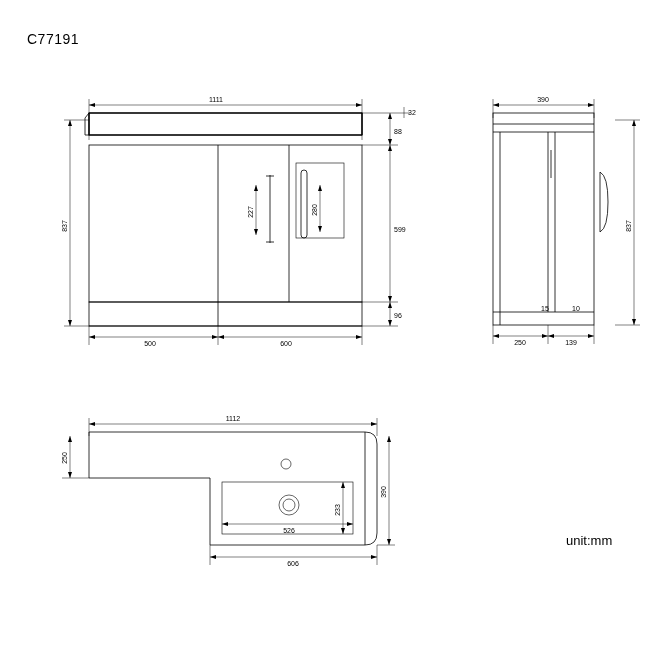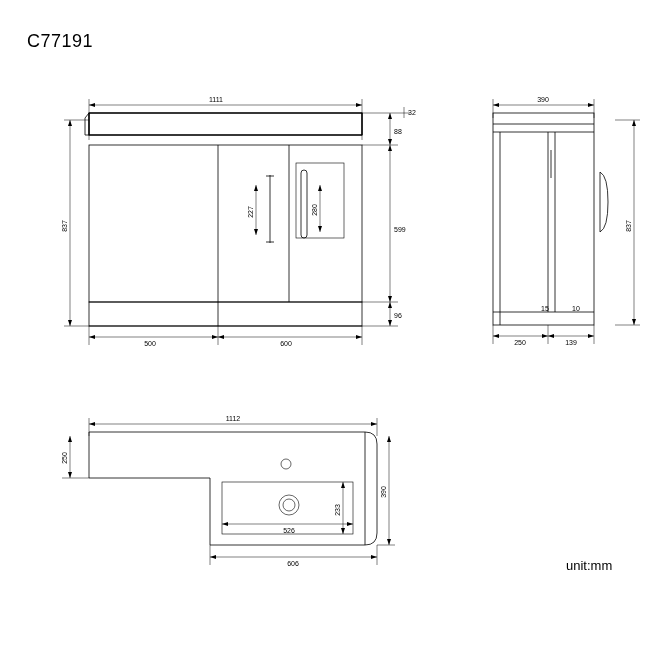--- a/index.html
+++ b/index.html
@@ -13,31 +13,30 @@
     height: 650px;
     background: #ffffff;
     font-family: "Liberation Sans", sans-serif;
     color: #000000;
     overflow: hidden;
   }
   #title {
     position: absolute;
     left: 27px;
     top: 31px;
-    font-size: 18px;
+    font-size: 14px;
     letter-spacing: 0.5px;
     color: #000;
   }
   #unit {
     position: absolute;
     left: 566px;
     top: 533px;
     font-size: 13px;
     color: #000;
-    margin-top: 25px;
   }
   svg {
     position: absolute;
     left: 0;
     top: 0;
   }
   .ln { stroke: #000; stroke-width: 0.8; fill: none; }
   .thin { stroke: #000; stroke-width: 0.6; fill: none; }
   .dim { stroke: #000; stroke-width: 0.5; fill: none; }
   .handle { fill: none; stroke: #000; stroke-width: 0.8; }

